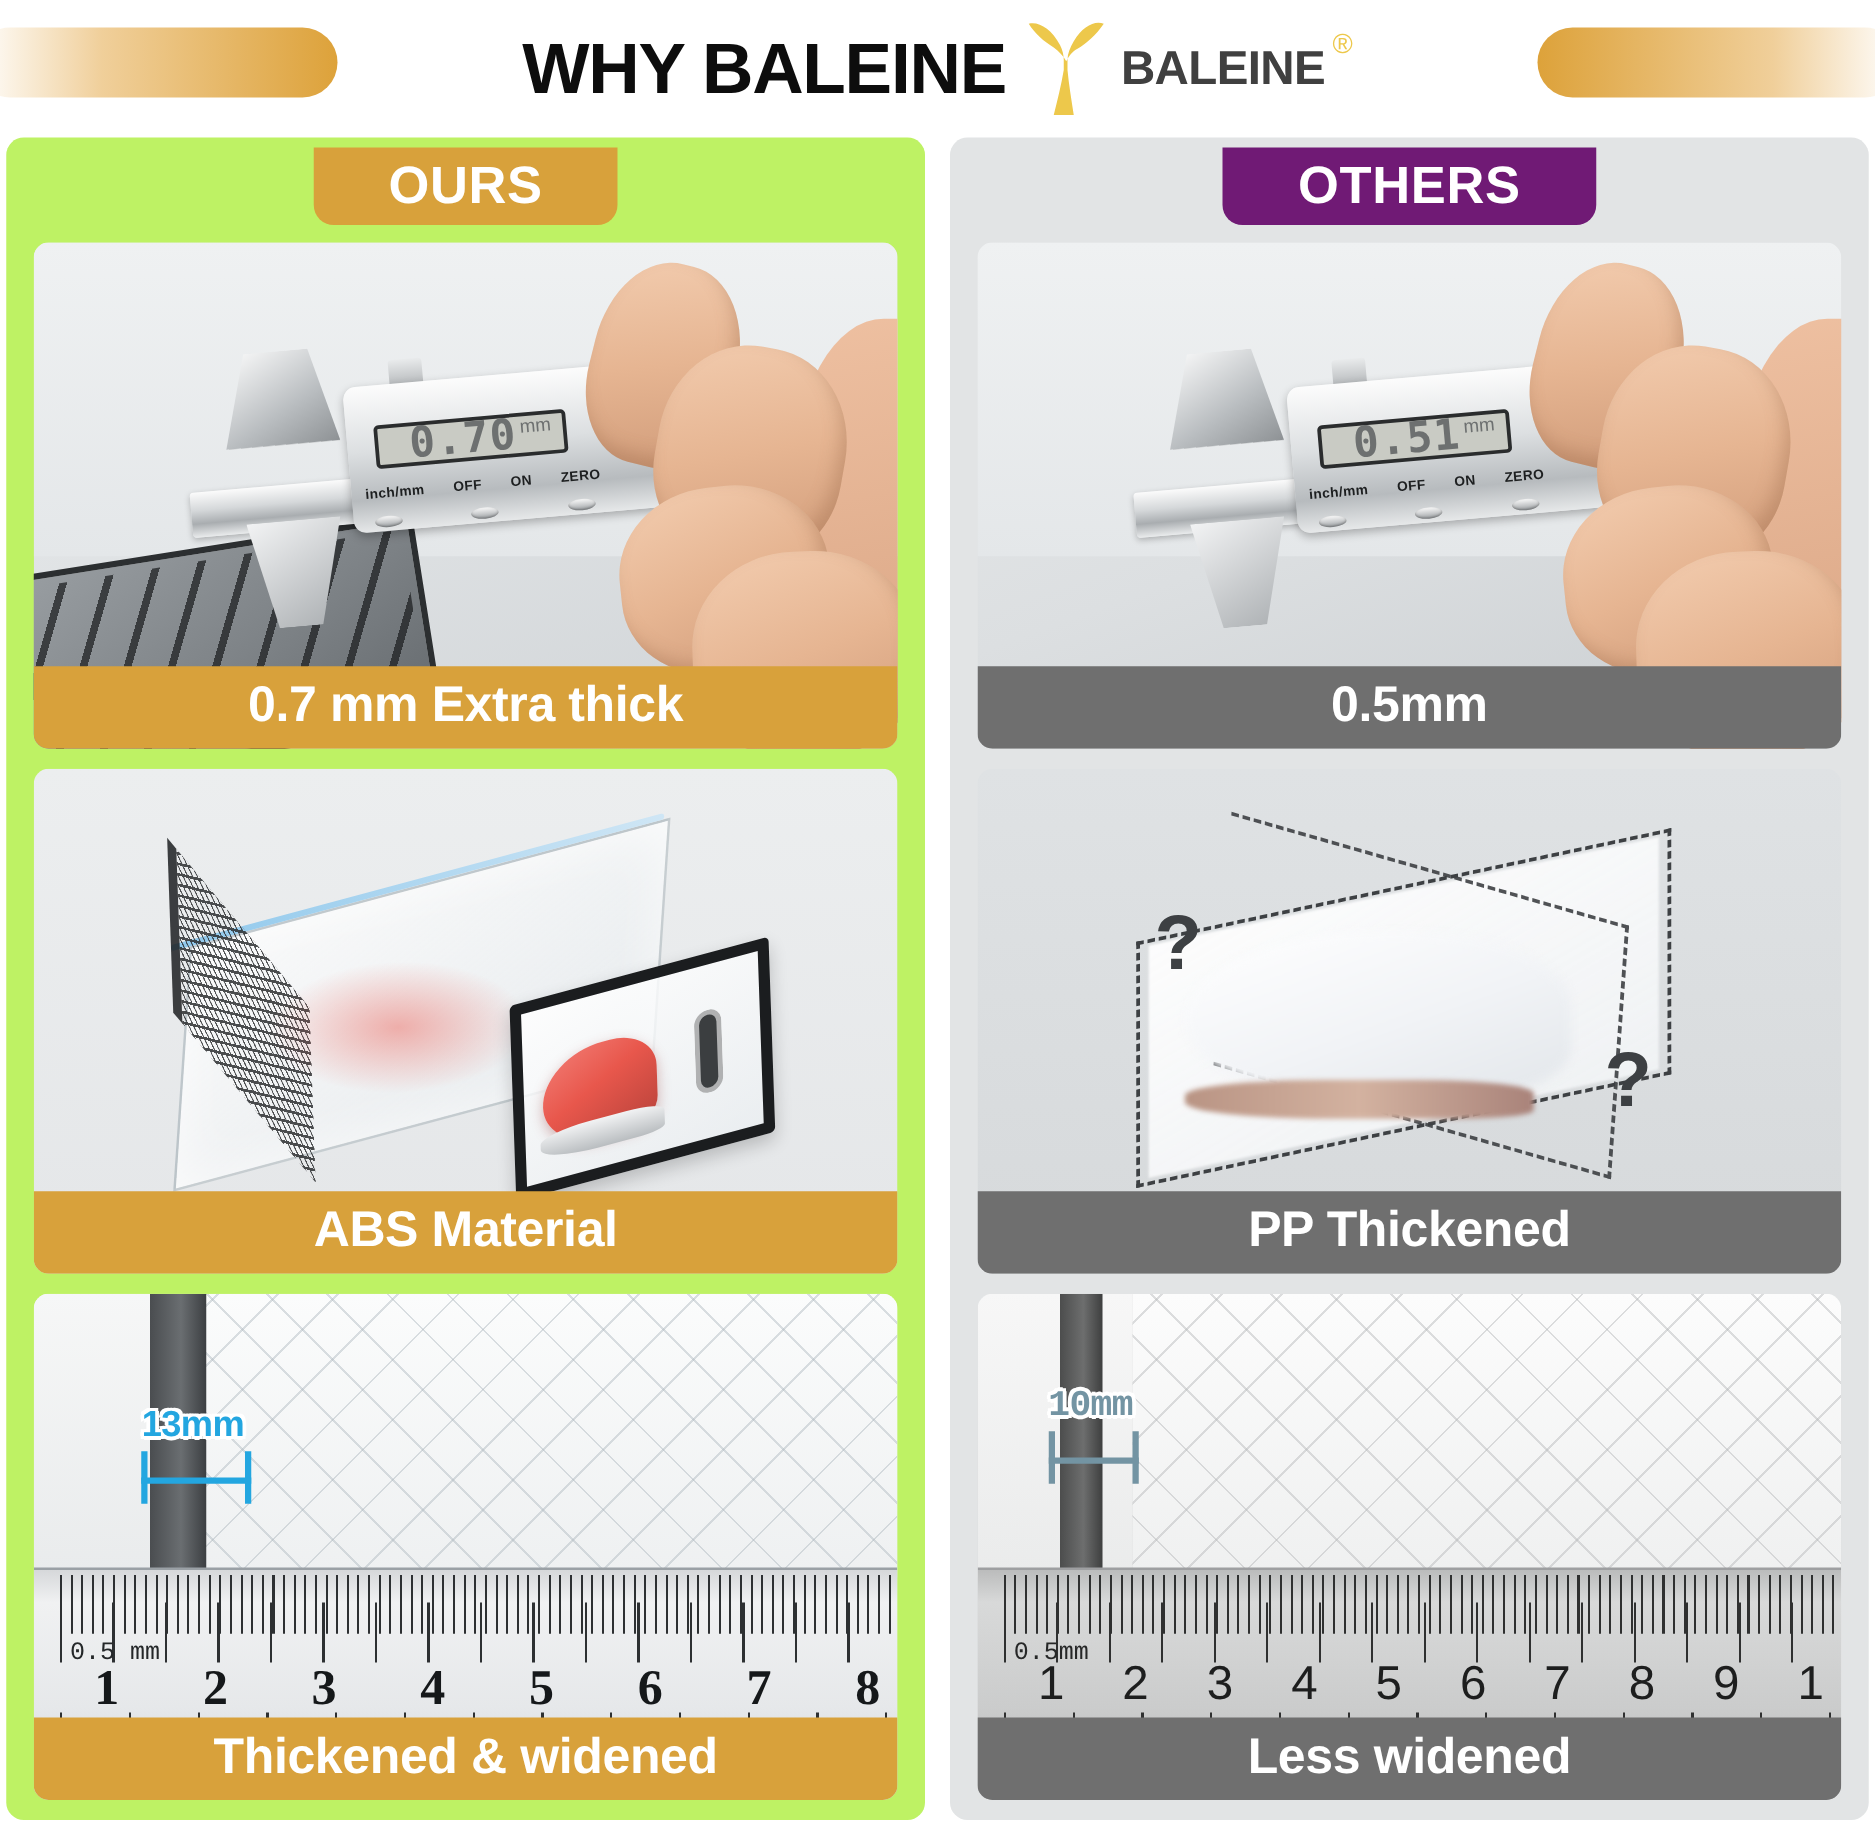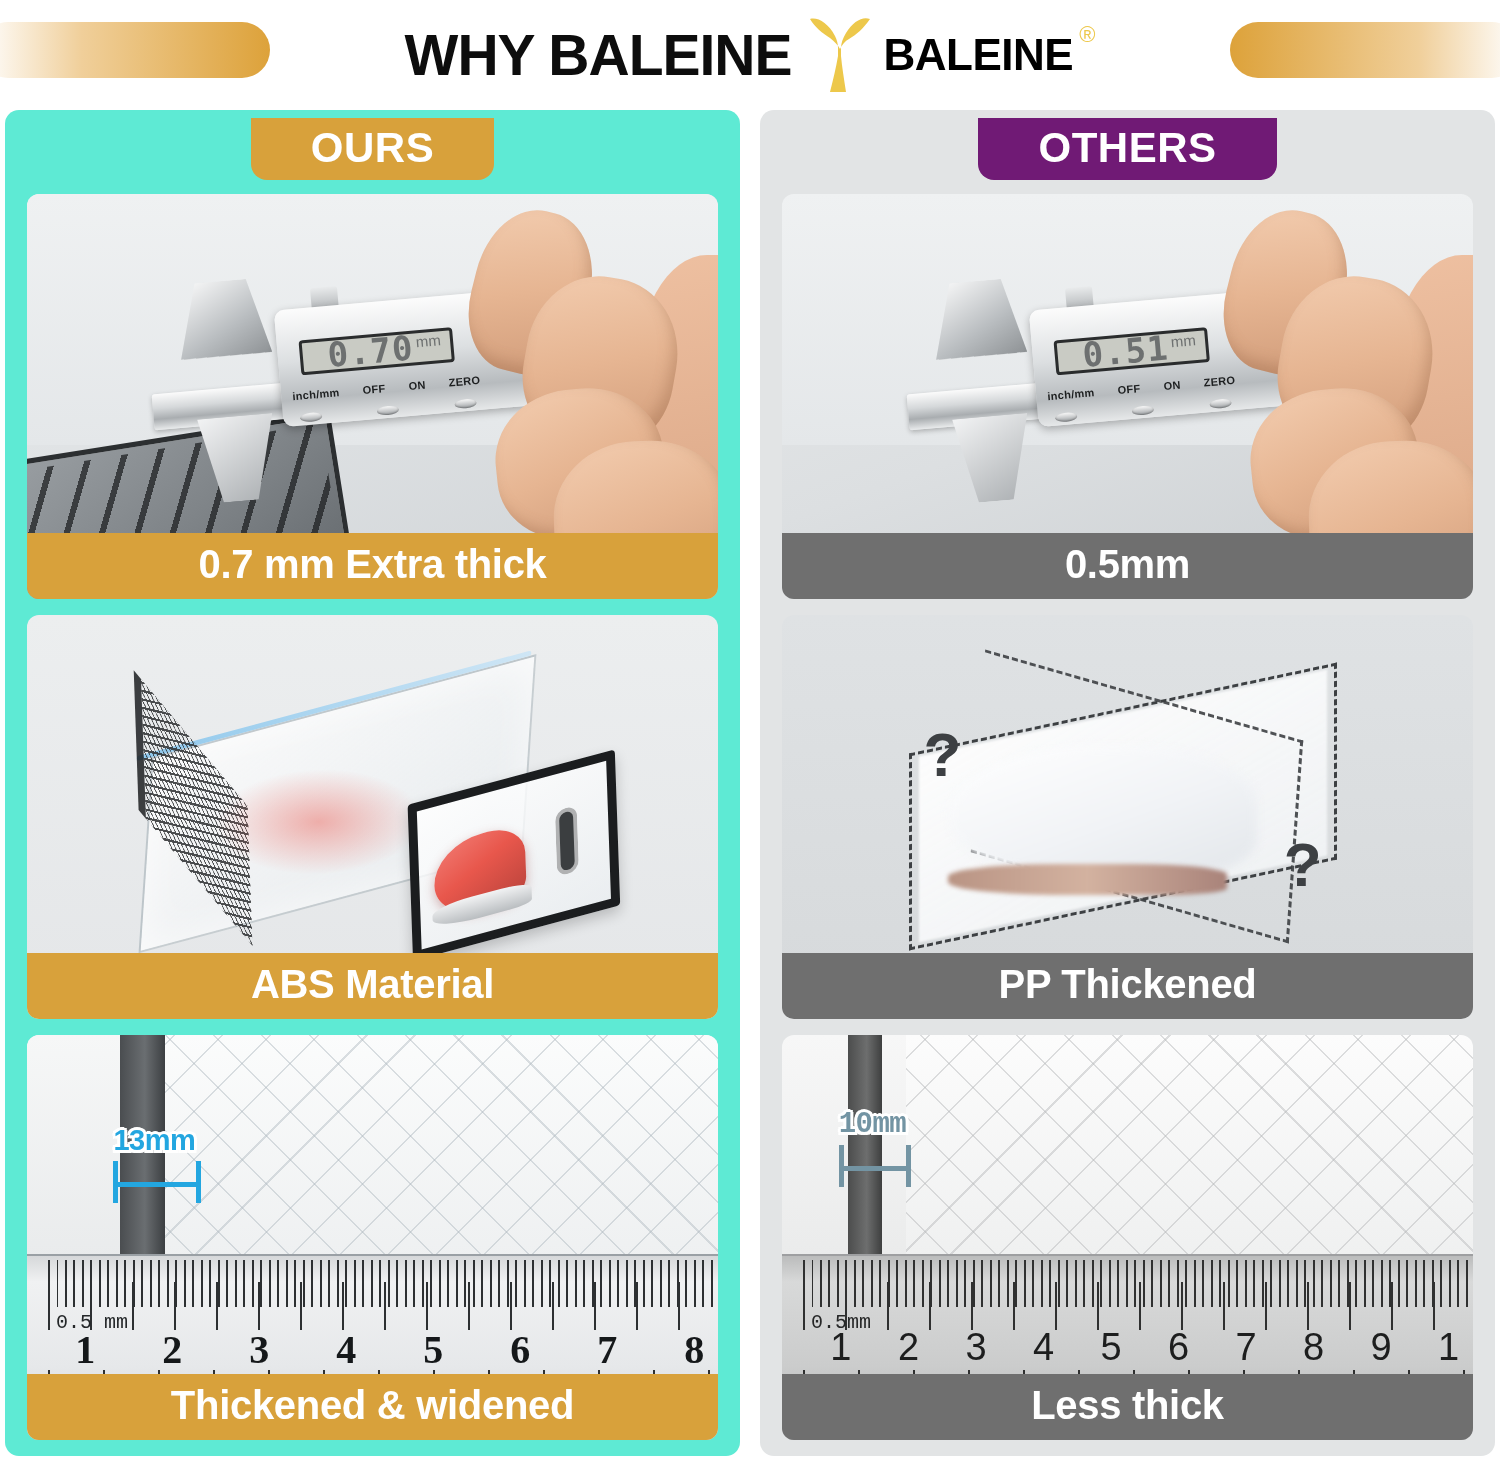--- a/index.html
+++ b/index.html
@@ -54,24 +54,24 @@
     font-family: "Liberation Sans", sans-serif;
   }
   .brand-wrap {
     display: flex;
     align-items: center;
     gap: 4px;
     position: relative;
   }
   .whale-icon { display: block; margin-right: -4px; }
   .brand-name {
-    font-size: 44px;
+    font-size: 38px;
     font-weight: 700;
     letter-spacing: -0.5px;
-    color: #000000;
+    color: #404040;
     margin-left: 12px;
   }
   .brand-reg {
     font-size: 22px;
     color: #edc84b;
     align-self: flex-start;
     margin-top: 6px;
     margin-left: 2px;
   }
 
@@ -84,21 +84,21 @@
     height: 1354px;
   }
   .column {
     position: relative;
     flex: 1;
     border-radius: 14px;
     padding: 8px 22px 16px 22px;
     display: flex;
     flex-direction: column;
   }
-  .column.ours   { background: #5eead4; }
+  .column.ours   { background: #bef264; }
   .column.others { background: #e2e4e5; }
 
   .col-tab {
     align-self: center;
     margin-top: 0;
     padding: 8px 60px 10px 60px;
     border-bottom-left-radius: 16px;
     border-bottom-right-radius: 16px;
     font-size: 42px;
     font-weight: 700;
@@ -813,19 +813,19 @@
                 <span>8</span>
                 <span>9</span>
                 <span>1</span>
               </div>
               <span class="unit-bot">mm</span>
               <div class="ticks-bottom-mid"></div>
               <div class="ticks-bottom"></div>
             </div>
           </div>
         </div>
-        <div class="card-caption gray">Less thick</div>
+        <div class="card-caption gray">Less widened</div>
       </div>
 
     </div>
   </div>
 
 </div>
 
 </body></html>

